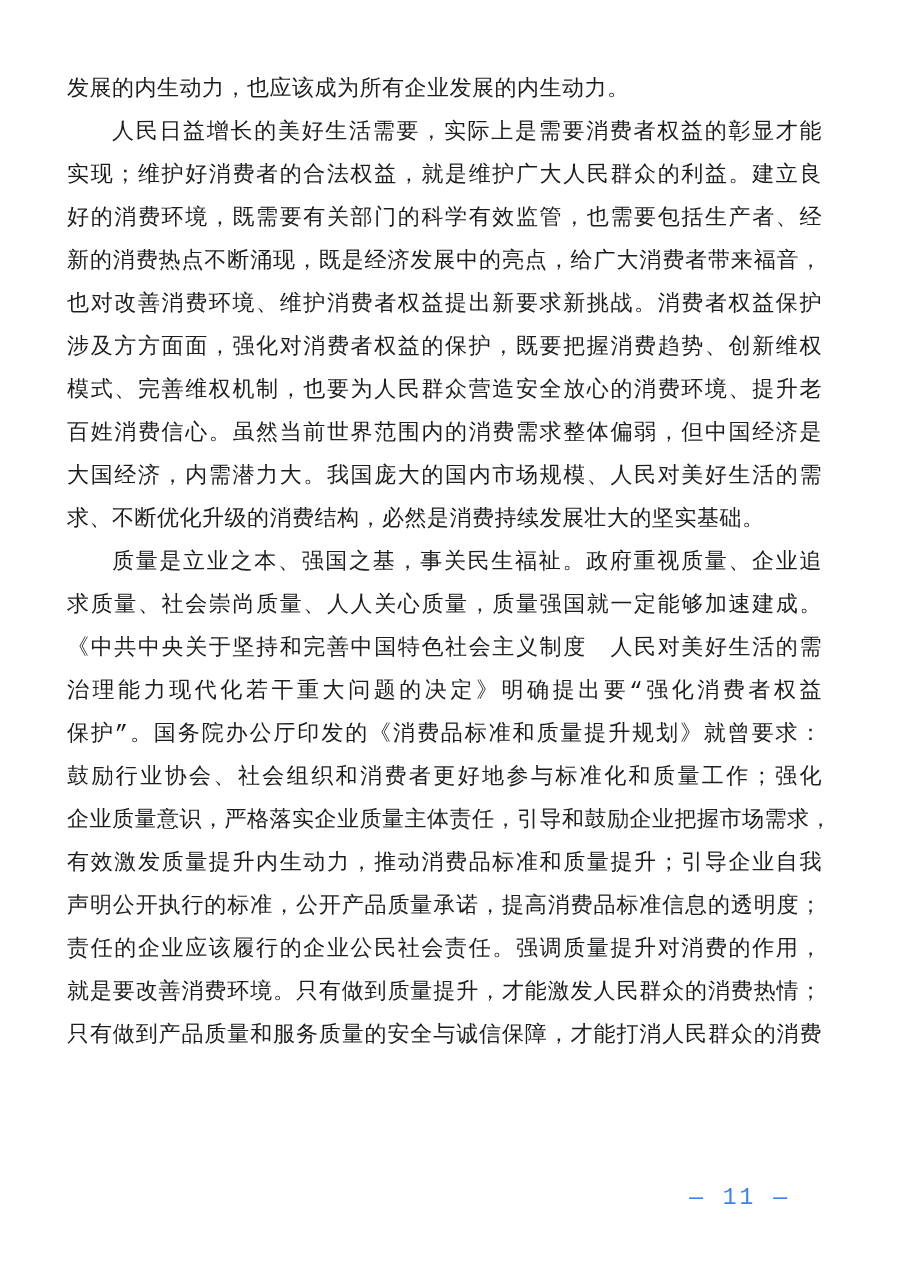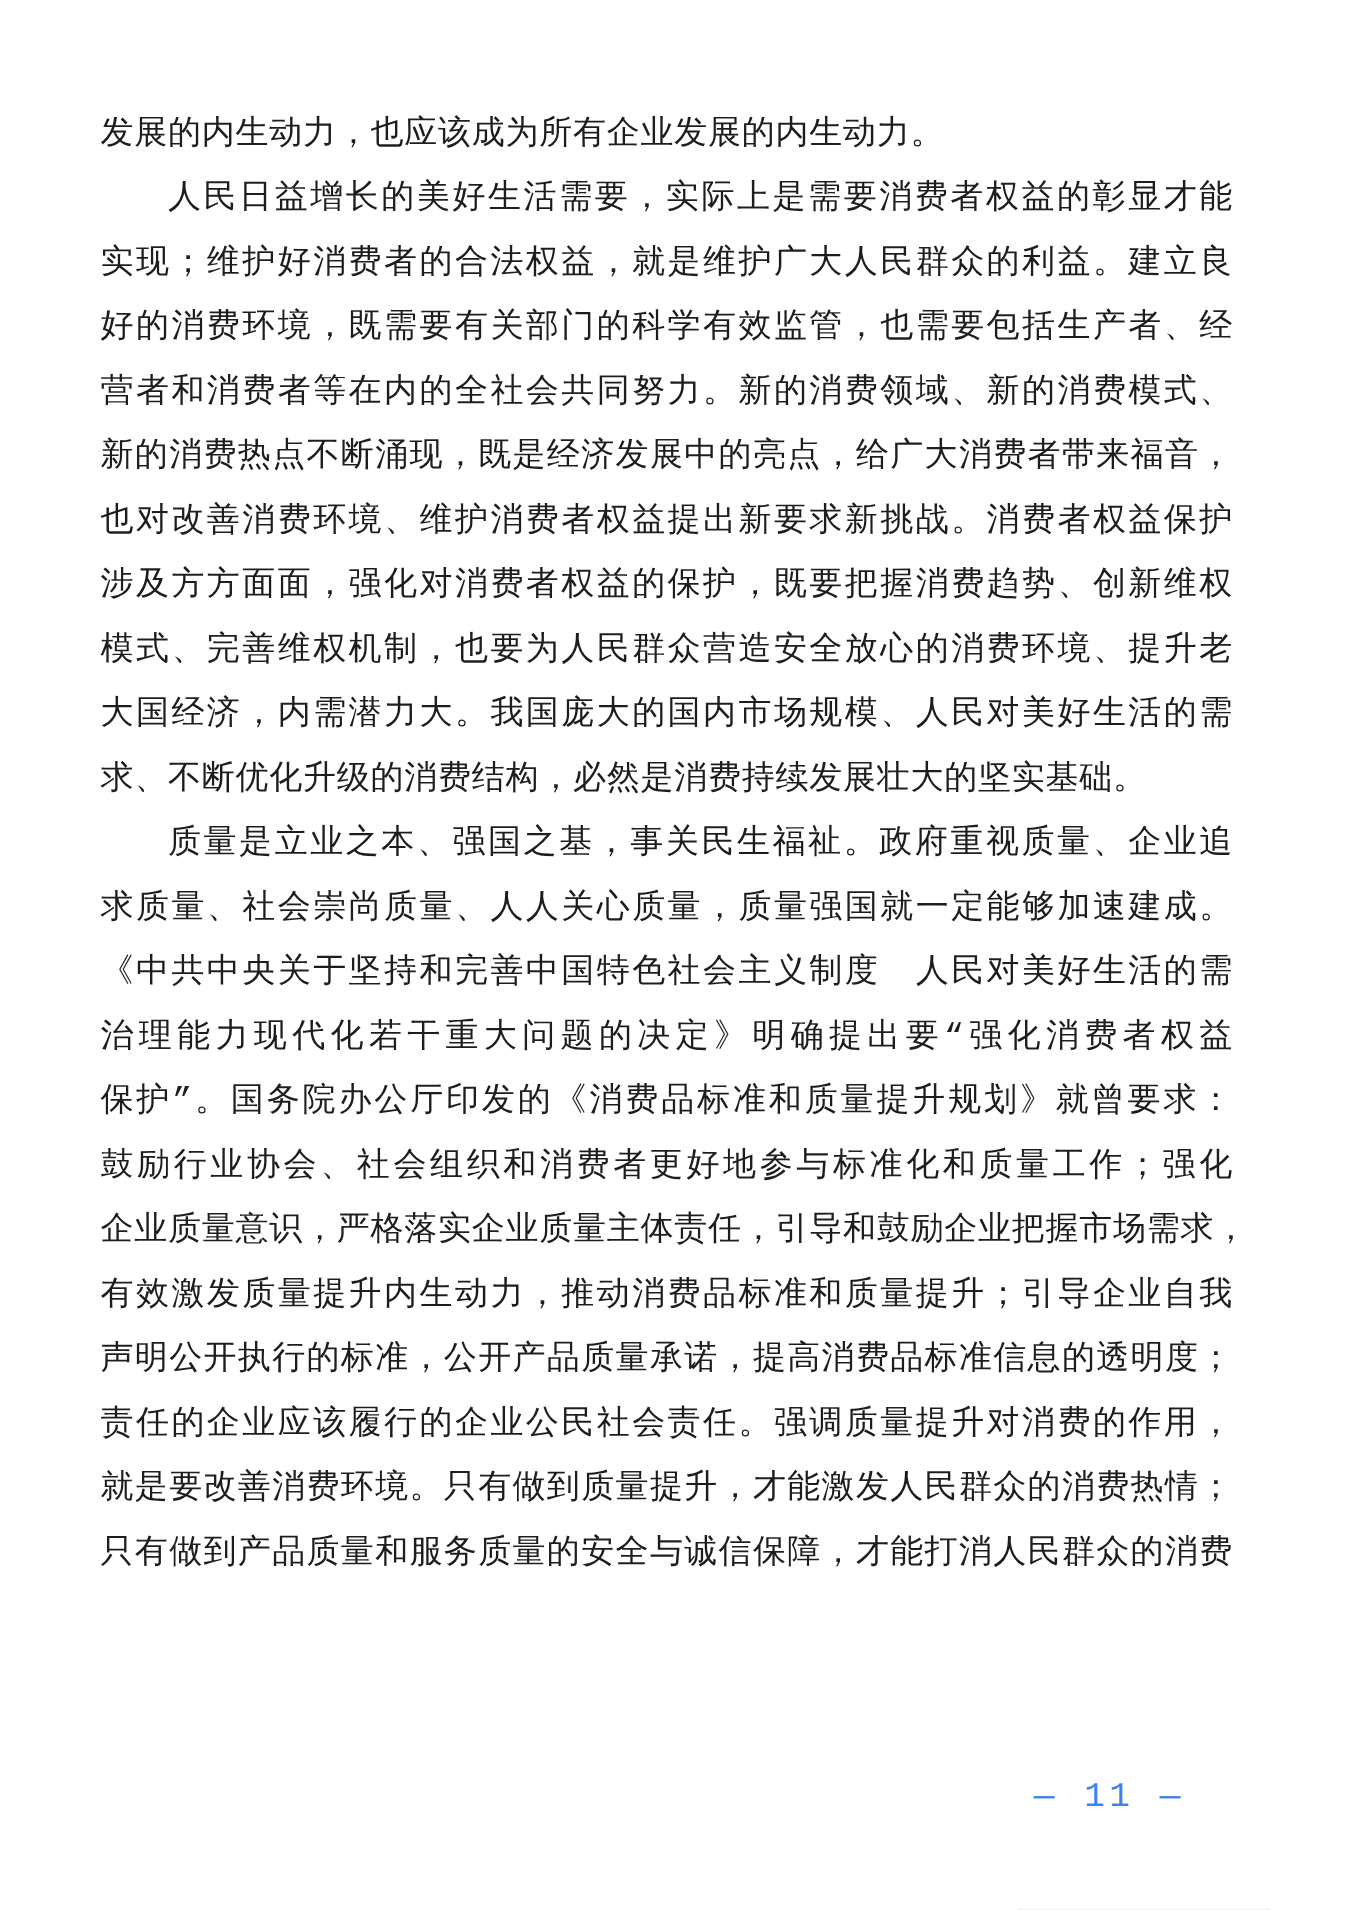--- a/index.html
+++ b/index.html
@@ -50,25 +50,25 @@
 </style>
 </head>
 <body>
 
 <div class="page">
   <div class="text-block">
     <div class="line end">发展的内生动力，也应该成为所有企业发展的内生动力。</div>
     <div class="line ind">人民日益增长的美好生活需要，实际上是需要消费者权益的彰显才能</div>
     <div class="line">实现；维护好消费者的合法权益，就是维护广大人民群众的利益。建立良</div>
     <div class="line">好的消费环境，既需要有关部门的科学有效监管，也需要包括生产者、经</div>
-    <div class="line">营者和消费者等在内的全社会共同努力。新的消费领域、新的消费模式、</div>
     <div class="line">新的消费热点不断涌现，既是经济发展中的亮点，给广大消费者带来福音，</div>
     <div class="line">也对改善消费环境、维护消费者权益提出新要求新挑战。消费者权益保护</div>
     <div class="line">涉及方方面面，强化对消费者权益的保护，既要把握消费趋势、创新维权</div>
     <div class="line">模式、完善维权机制，也要为人民群众营造安全放心的消费环境、提升老</div>
+    <div class="line">百姓消费信心。虽然当前世界范围内的消费需求整体偏弱，但中国经济是</div>
     <div class="line">大国经济，内需潜力大。我国庞大的国内市场规模、人民对美好生活的需</div>
     <div class="line end">求、不断优化升级的消费结构，必然是消费持续发展壮大的坚实基础。</div>
     <div class="line ind">质量是立业之本、强国之基，事关民生福祉。政府重视质量、企业追</div>
     <div class="line">求质量、社会崇尚质量、人人关心质量，质量强国就一定能够加速建成。</div>
     <div class="line">《中共中央关于坚持和完善中国特色社会主义制度　人民对美好生活的需</div>
     <div class="line">治理能力现代化若干重大问题的决定》明确提出要“强化消费者权益</div>
     <div class="line">保护”。国务院办公厅印发的《消费品标准和质量提升规划》就曾要求：</div>
     <div class="line">鼓励行业协会、社会组织和消费者更好地参与标准化和质量工作；强化</div>
     <div class="line">企业质量意识，严格落实企业质量主体责任，引导和鼓励企业把握市场需求，</div>
     <div class="line">有效激发质量提升内生动力，推动消费品标准和质量提升；引导企业自我</div>

